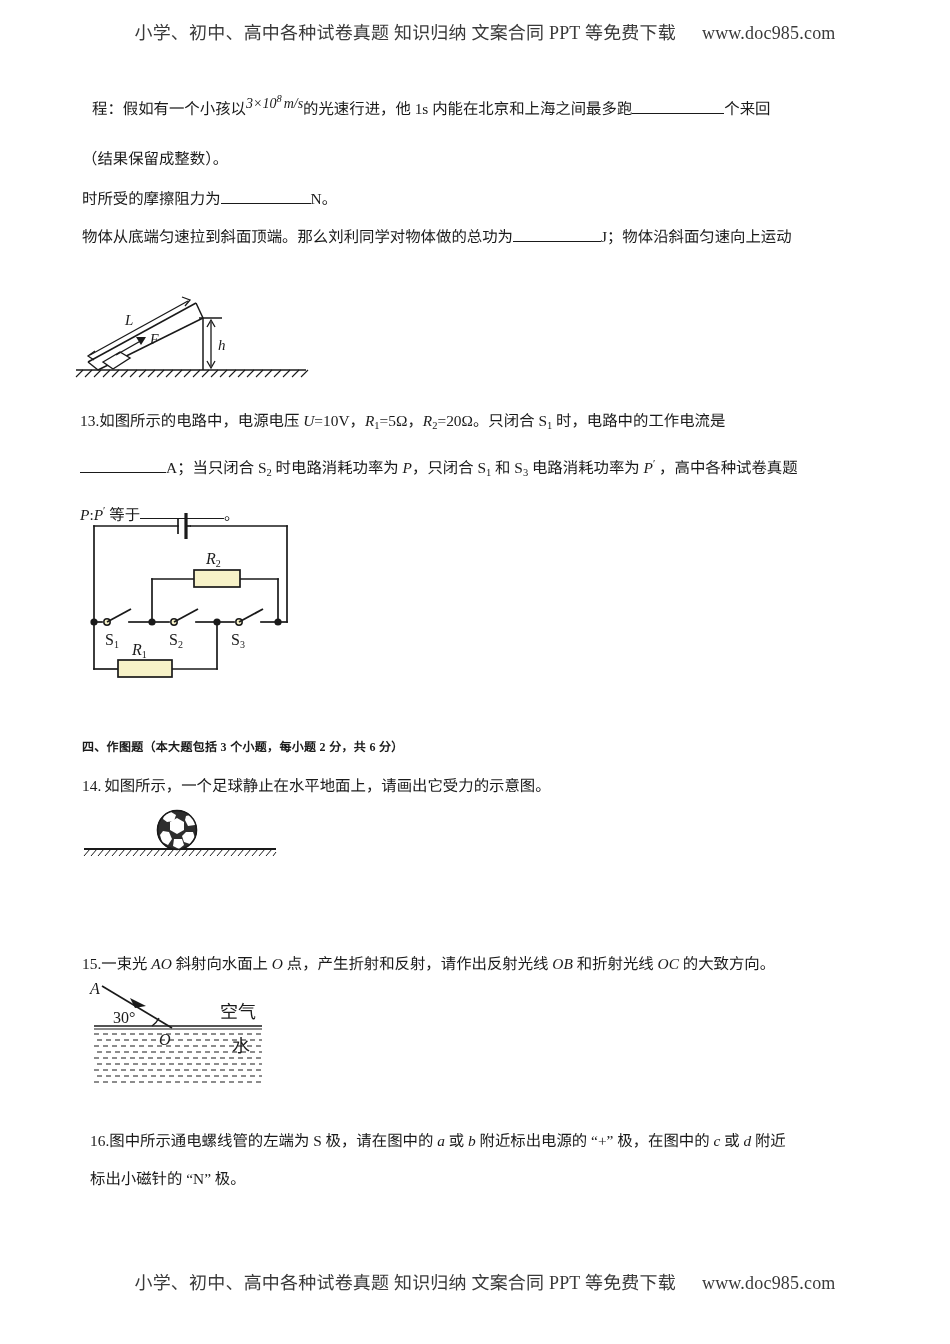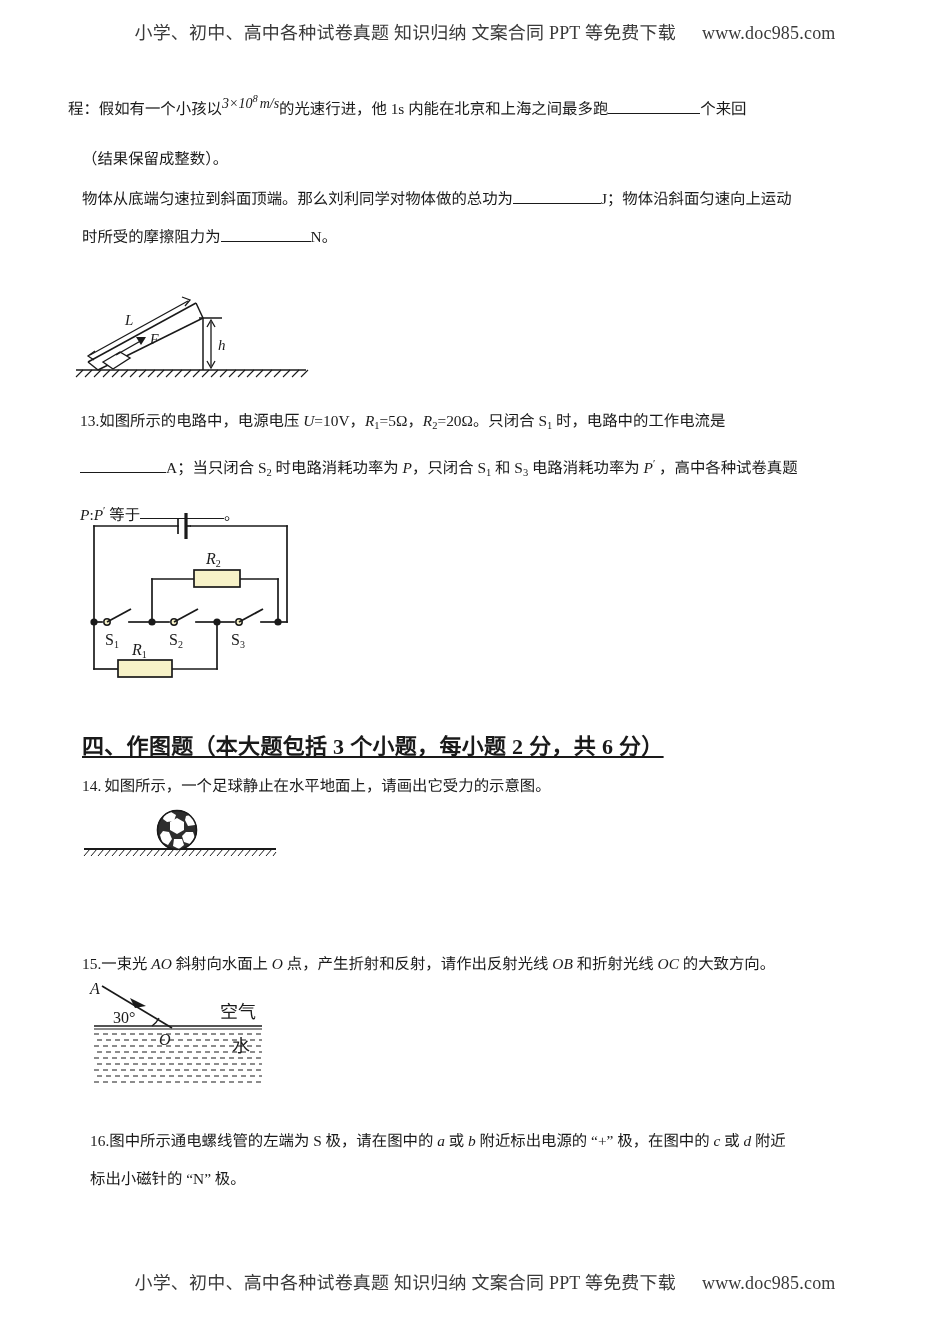--- a/index.html
+++ b/index.html
@@ -62,62 +62,61 @@
   .frac-speed {
     display: inline-block;
     position: relative;
     font-style: italic;
     font-size: 14px;
     vertical-align: 0.42em;
     white-space: nowrap;
   }
 
   .section-title {
-    font-size: 22px;
+    font-size: 12px;
     font-weight: bold;
     font-family: "Liberation Serif", "DejaVu Serif", serif;
     letter-spacing: 0.3px;
-    text-decoration: underline;
   }
 
   
   .figure { position: absolute; }
 
   
   .row { position: absolute; left: 0; width: 790px; }
 
   svg { display: block; overflow: visible; }
   .stroke { stroke: #1a1a1a; fill: none; }
 </style>
 </head>
 <body>
 
 <div class="page">
 
   <div class="watermark" id="header-watermark">
     <span>小学、初中、高中各种试卷真题 知识归纳 文案合同 PPT 等免费下载</span><span class="wm-url">www.doc985.com</span>
   </div>
 
-  <div class="row" style="left:68px; top:82px;">
+  <div class="row" style="left:92px; top:82px;">
     <div class="para" style="line-height:34px;">
       <span>程：假如有一个小孩以</span><span class="frac-speed"><span class="it">3</span><span class="it">×</span><span class="it">10</span><span class="sup">8</span><span class="it" style="margin-left:2px;">m/s</span></span><span>的光速行进，他 1s 内能在北京和上海之间最多跑</span><span class="blank b1"></span><span>个来回</span>
     </div>
   </div>
   <div class="row" style="left:82px; top:144px;">
     <div class="para" style="line-height:30px;">
       <span>（结果保留成整数）。</span>
     </div>
   </div>
 
   <div class="row" style="left:82px; top:180px;">
     <div class="para">
+      <span>时所受的摩擦阻力为</span><span class="blank b3"></span><span>N</span><span>。</span>
+    </div>
+    <div class="para">
       <span>物体从底端匀速拉到斜面顶端。那么刘利同学对物体做的总功为</span><span class="blank b2"></span><span>J</span><span>；物体沿斜面匀速向上运动</span>
-    </div>
-    <div class="para">
-      <span>时所受的摩擦阻力为</span><span class="blank b3"></span><span>N</span><span>。</span>
     </div>
   </div>
 
   <div class="figure" style="left:70px; top:292px; width:250px; height:92px;">
     <svg width="250" height="92" viewBox="0 0 250 92">
 
       <line class="stroke" x1="6" y1="78" x2="236" y2="78" stroke-width="1.6"></line>
 
       <g class="stroke" stroke-width="1.1">
         <line x1="6" y1="85" x2="13" y2="78"></line>

